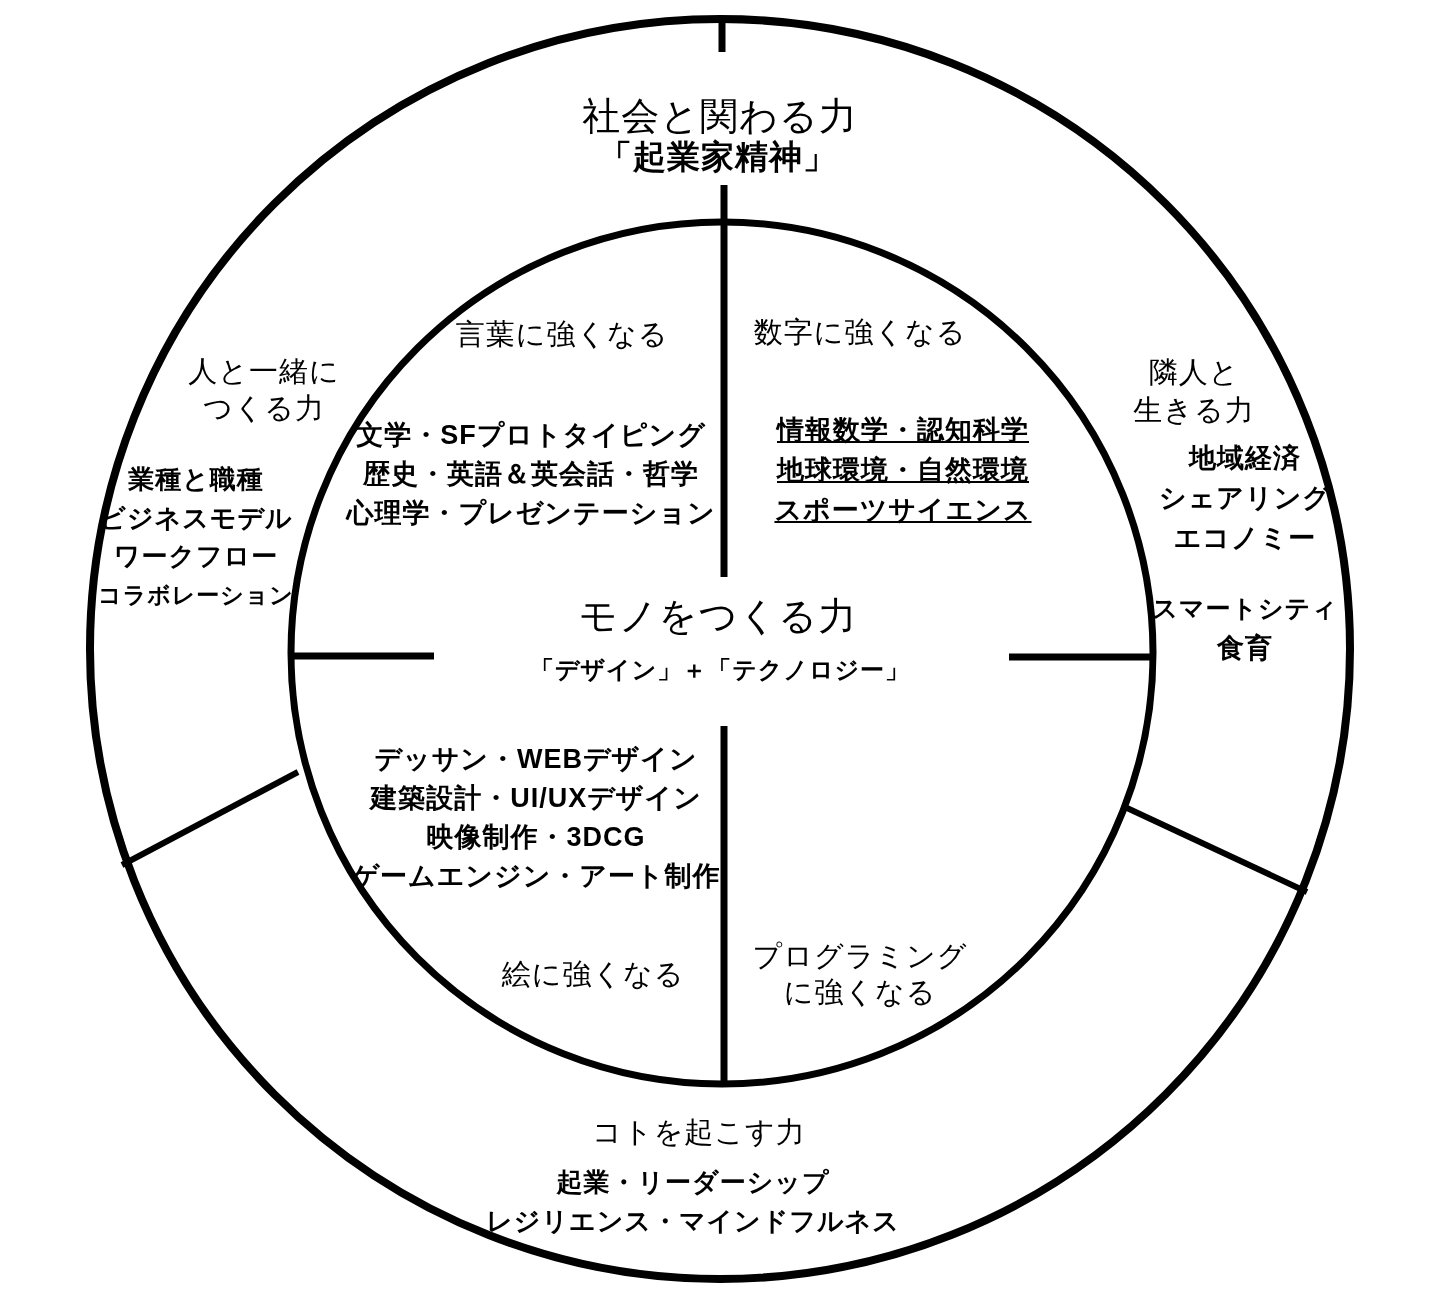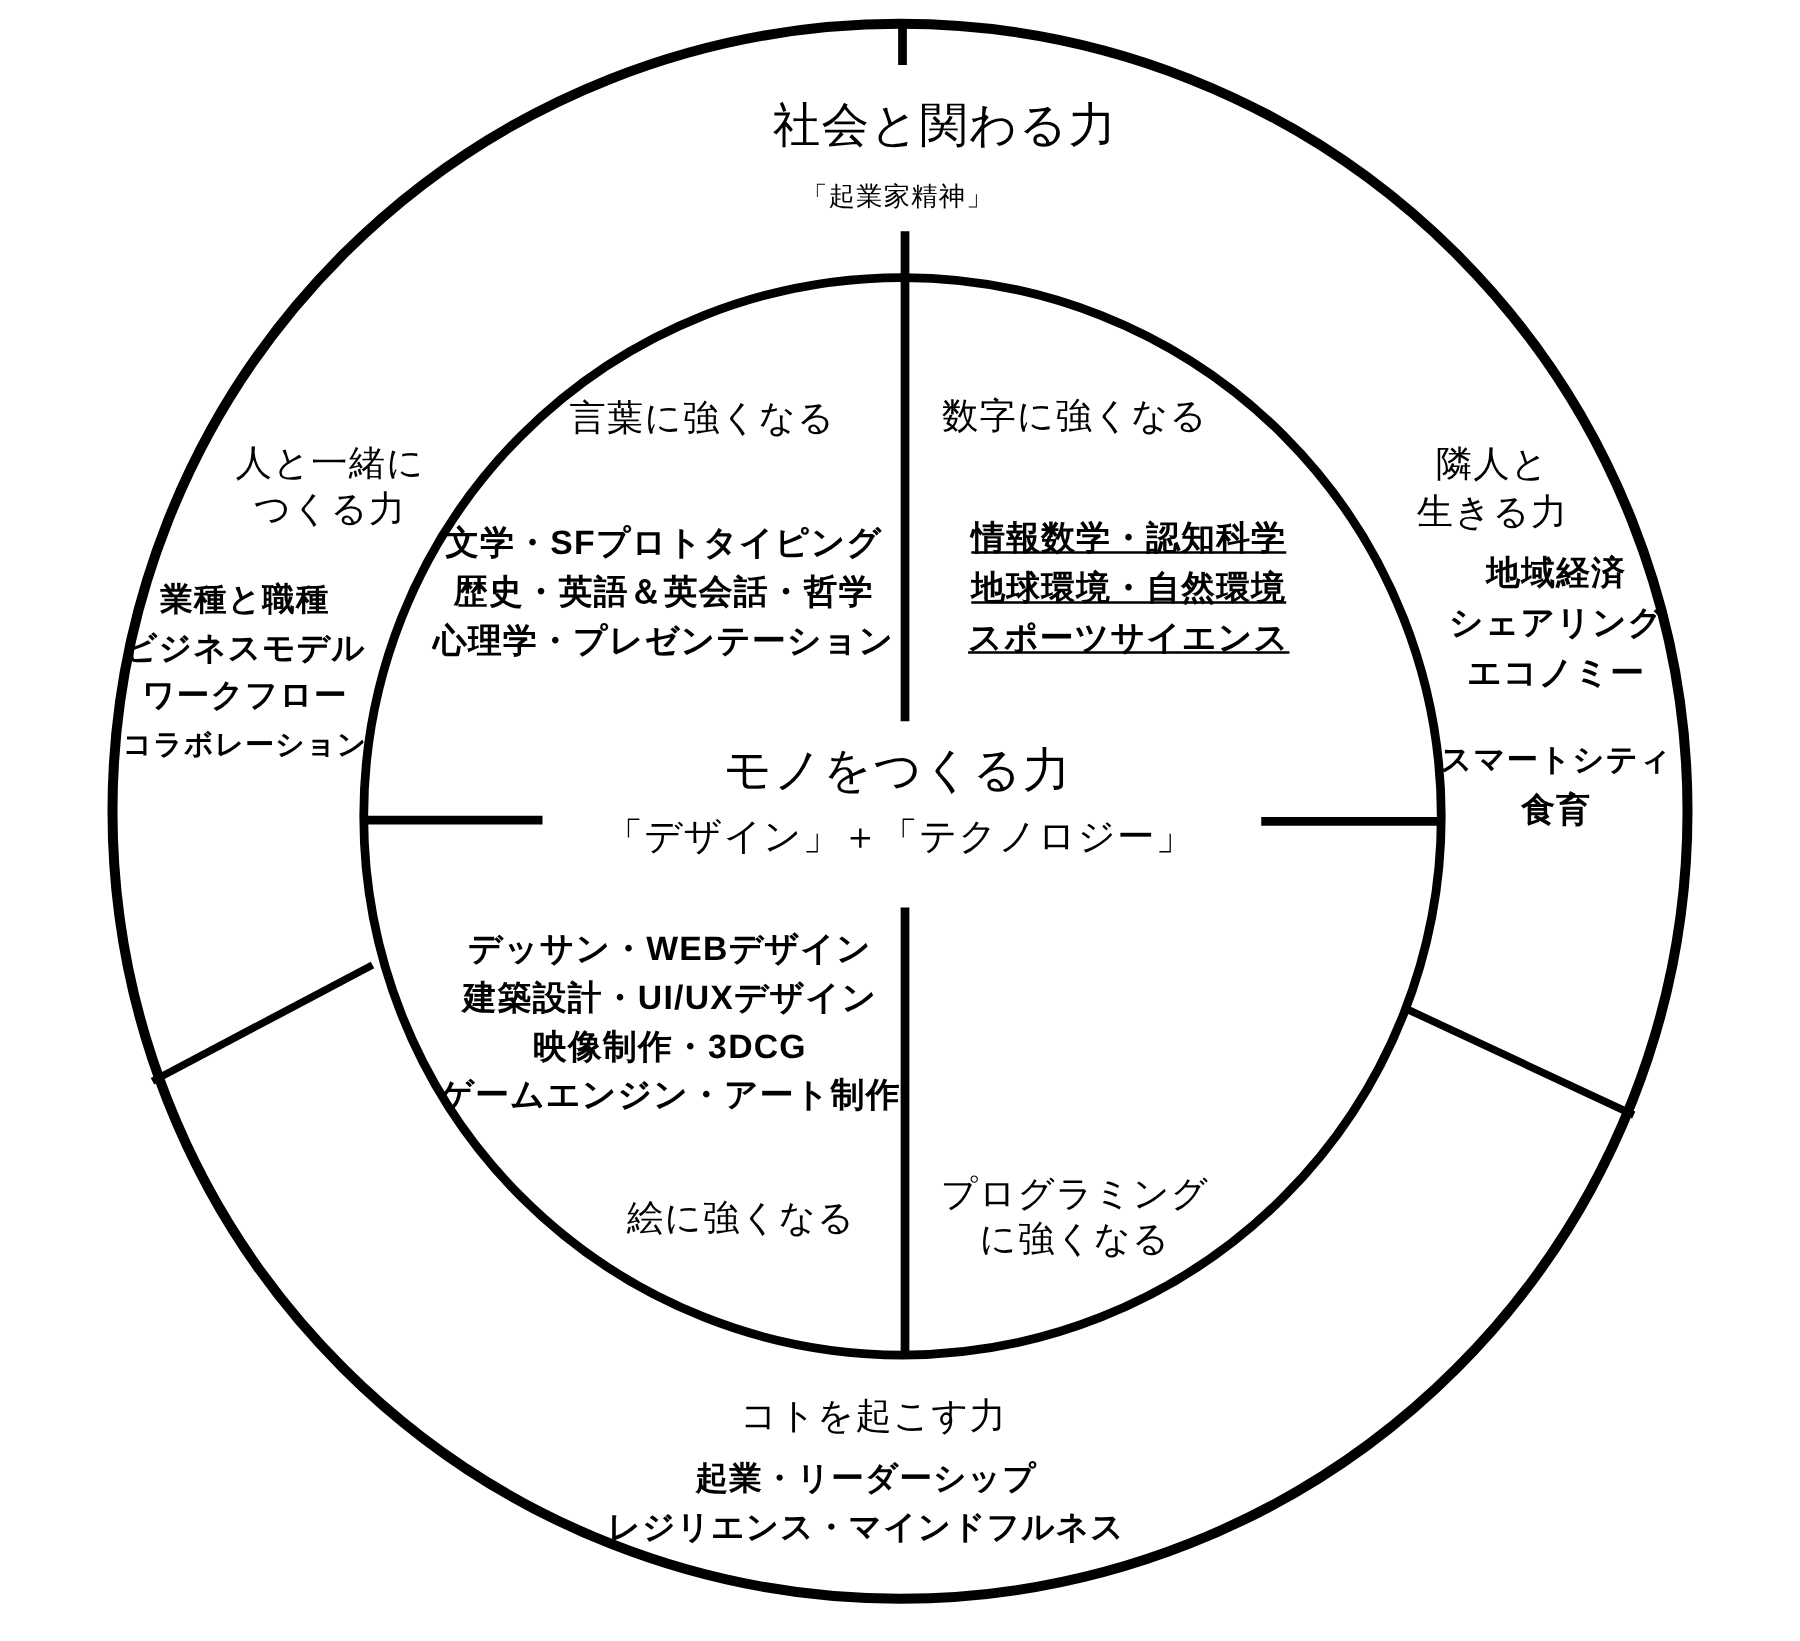--- a/index.html
+++ b/index.html
@@ -15,22 +15,22 @@
   .txt{
     position:absolute;
     transform:translate(-50%,-50%);
     text-align:center;
     white-space:nowrap;
     color:#000;
     letter-spacing:1px;
   }
   .big{font-size:38px;font-weight:400;}
   .lbl{font-size:29px;font-weight:400;}
-  .sub29{font-size:21px;font-weight:400;}
-  .sub27{font-size:30px;font-weight:400;}
+  .sub29{font-size:33px;font-weight:700;}
+  .sub27{font-size:24px;font-weight:700;}
   .blist{font-size:27px;font-weight:700;line-height:39px;}
   .blist40{font-size:27px;font-weight:700;line-height:40px;text-decoration:underline;}
   .olist{font-size:26px;font-weight:700;line-height:38.5px;}
   .olist27{font-size:27px;font-weight:700;line-height:40px;}
   .mlabel{line-height:37px;}
   .mlabel36{line-height:36px;}
 </style>
 </head>
 <body>
 
@@ -41,21 +41,21 @@
     <circle cx="722" cy="653" r="431" fill="none" stroke="#000" stroke-width="7"></circle>
     <line x1="722" y1="21" x2="722" y2="52" stroke="#000" stroke-width="7"></line>
     <line x1="724" y1="185" x2="724" y2="577" stroke="#000" stroke-width="7"></line>
     <line x1="724" y1="726" x2="724" y2="1085" stroke="#000" stroke-width="7"></line>
     <line x1="291" y1="656" x2="434" y2="656" stroke="#000" stroke-width="7"></line>
     <line x1="1009" y1="657" x2="1152" y2="657" stroke="#000" stroke-width="7"></line>
     <line x1="298" y1="772" x2="122" y2="865" stroke="#000" stroke-width="6"></line>
     <line x1="1127" y1="808" x2="1307" y2="892" stroke="#000" stroke-width="6"></line>
   </svg>
 
-  <div class="txt big" style="left:720px;top:100px;margin-left:36px;">社会と関わる力</div>
+  <div class="txt big" style="left:720px;top:116px;">社会と関わる力</div>
   <div class="txt sub29" style="left:718px;top:157px;">「起業家精神」</div>
 
   <div class="txt lbl mlabel" style="left:264px;top:390px;">
     <div>人と一緒に</div>
     <div>つくる力</div>
   </div>
   <div class="txt olist" style="left:196px;top:537px;">
     <div>業種と職種</div>
     <div>ビジネスモデル</div>
     <div>ワークフロー</div>

